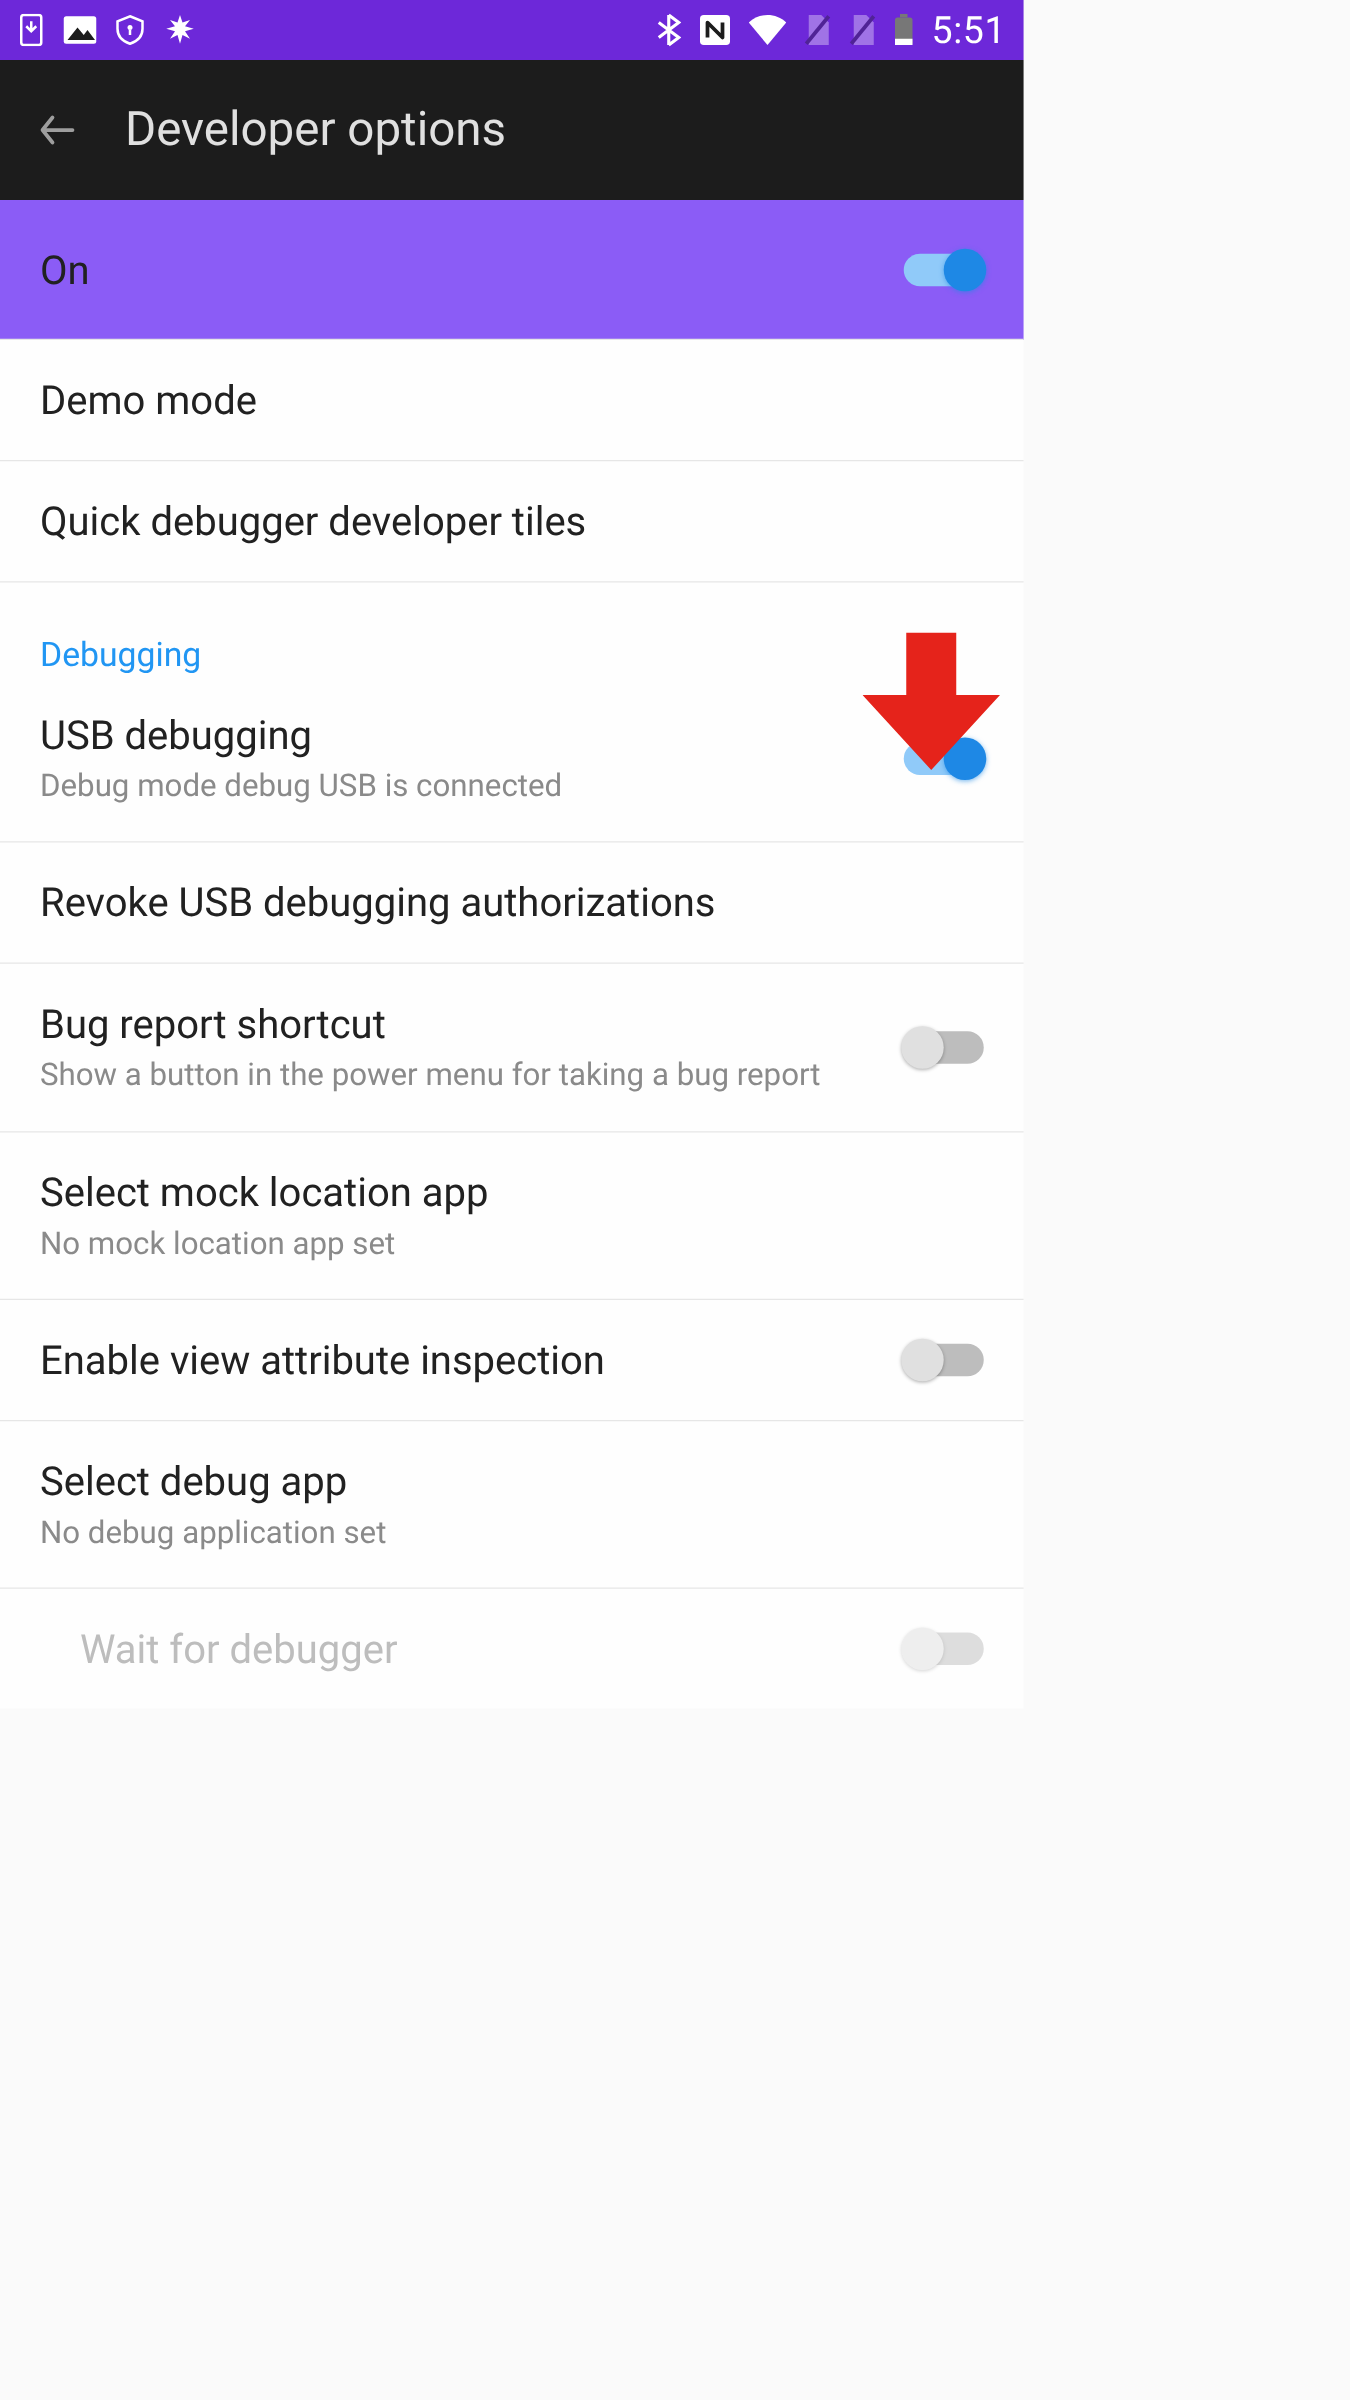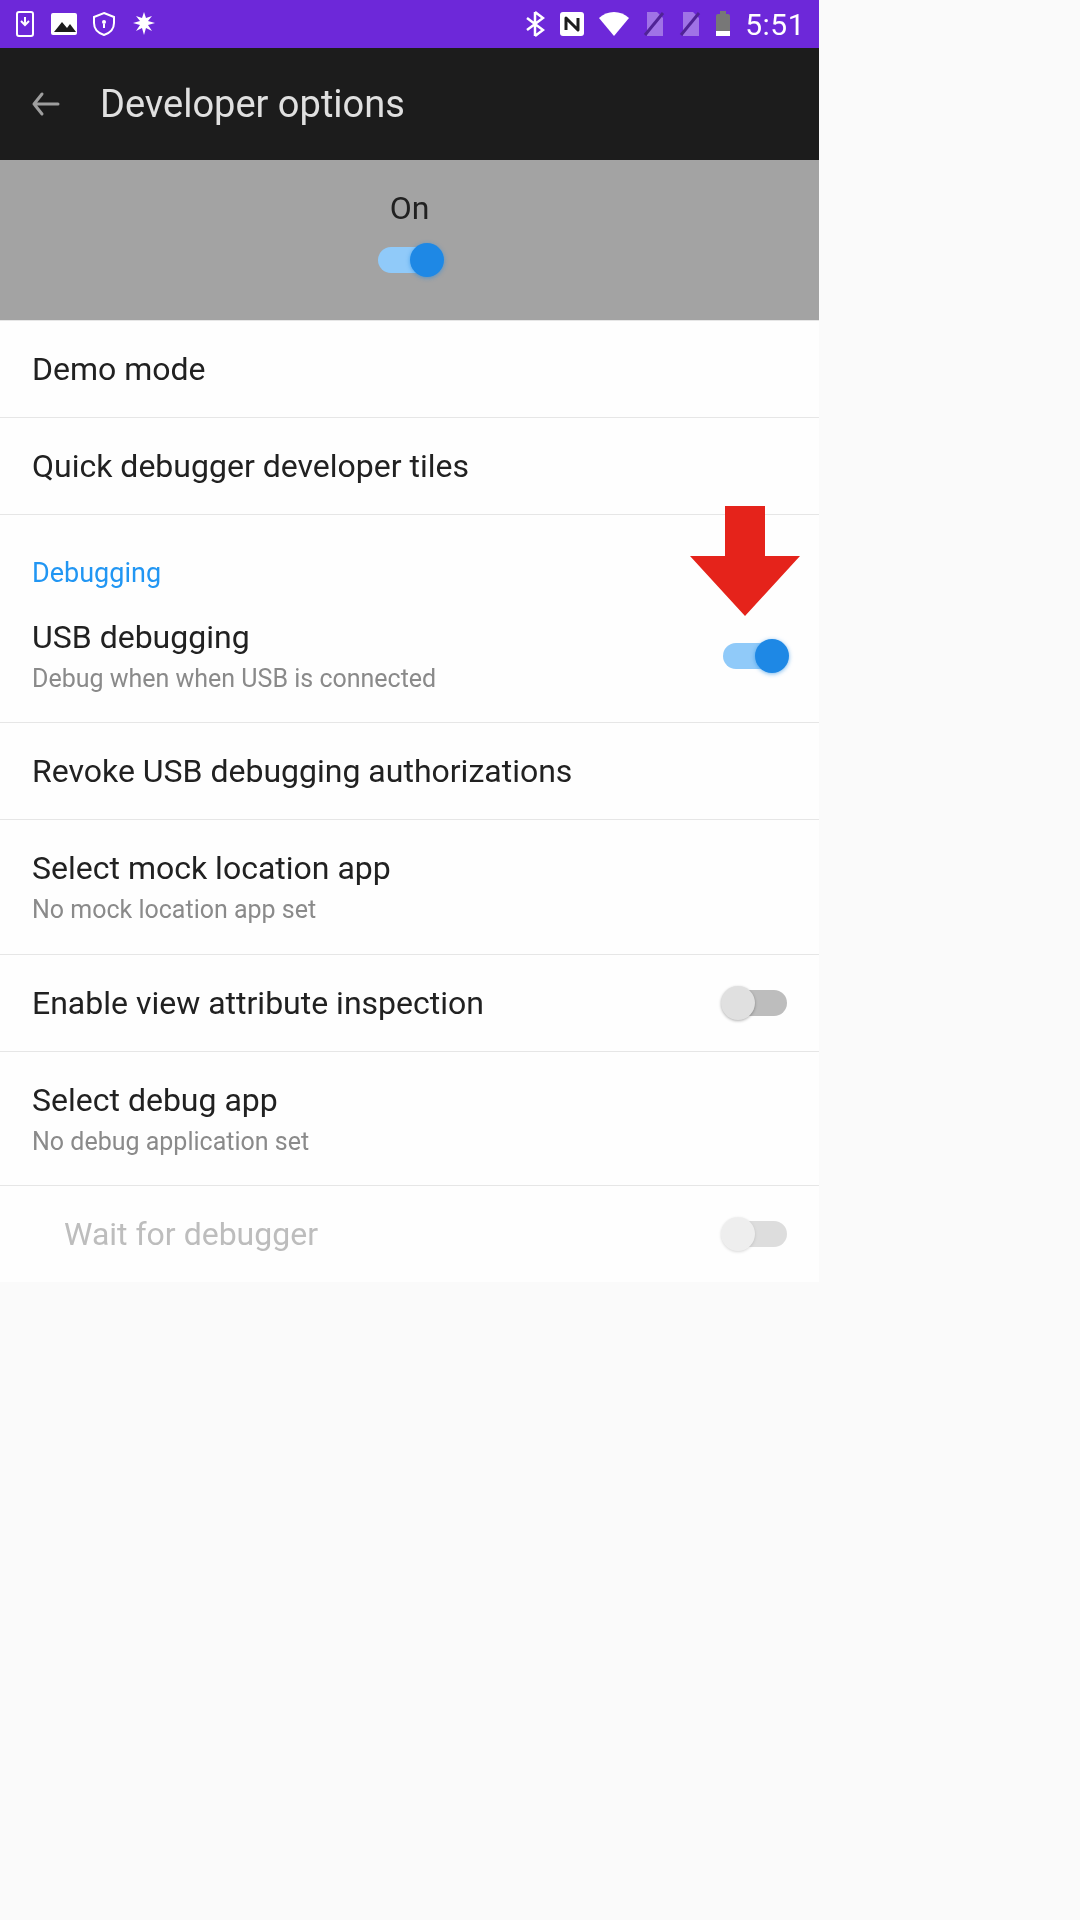--- a/index.html
+++ b/index.html
@@ -50,23 +50,22 @@
   
   .settings-list { background: #fefefe; }
   .row {
     display: flex;
     align-items: center;
     padding: 28px 32px;
     border-bottom: 1px solid #e6e6e6;
     min-height: 80px;
   }
   .row.master {
-    background: #a3a3a3;
+    background: #8b5cf6;
     min-height: 112px;
-    flex-direction: column;
   }
   .row.section-hdr {
     border-bottom: none;
     padding-top: 42px;
     padding-bottom: 0;
     min-height: 0;
   }
   .row .texts {
     flex: 1;
     display: flex;
@@ -227,34 +226,44 @@
         </div>
     </div>
 
     <div class="row section-hdr">
       <div class="section-label">Debugging</div>
     </div>
 
     <div class="row" style="border-top:none;">
       <div class="texts">
         <div class="primary">USB debugging</div>
-        <div class="secondary">Debug when when USB is connected</div>
+        <div class="secondary">Debug mode debug USB is connected</div>
       </div>
       <div class="switch on">
         <div class="track"></div>
           <div class="thumb"></div>
       </div>
     </div>
 
     <div class="row">
       <div class="texts">
           <div class="primary">Revoke USB debugging authorizations</div>
         </div>
     </div>
 
+    <div class="row">
+      <div class="texts">
+        <div class="primary">Bug report shortcut</div>
+        <div class="secondary">Show a button in the power menu for taking a bug report</div>
+      </div>
+      <div class="switch grey">
+        <div class="track"></div>
+          <div class="thumb"></div>
+      </div>
+    </div>
 
     <div class="row">
       <div class="texts">
         <div class="primary">Select mock location app</div>
         <div class="secondary">No mock location app set</div>
       </div>
     </div>
 
     <div class="row">
       <div class="texts">

